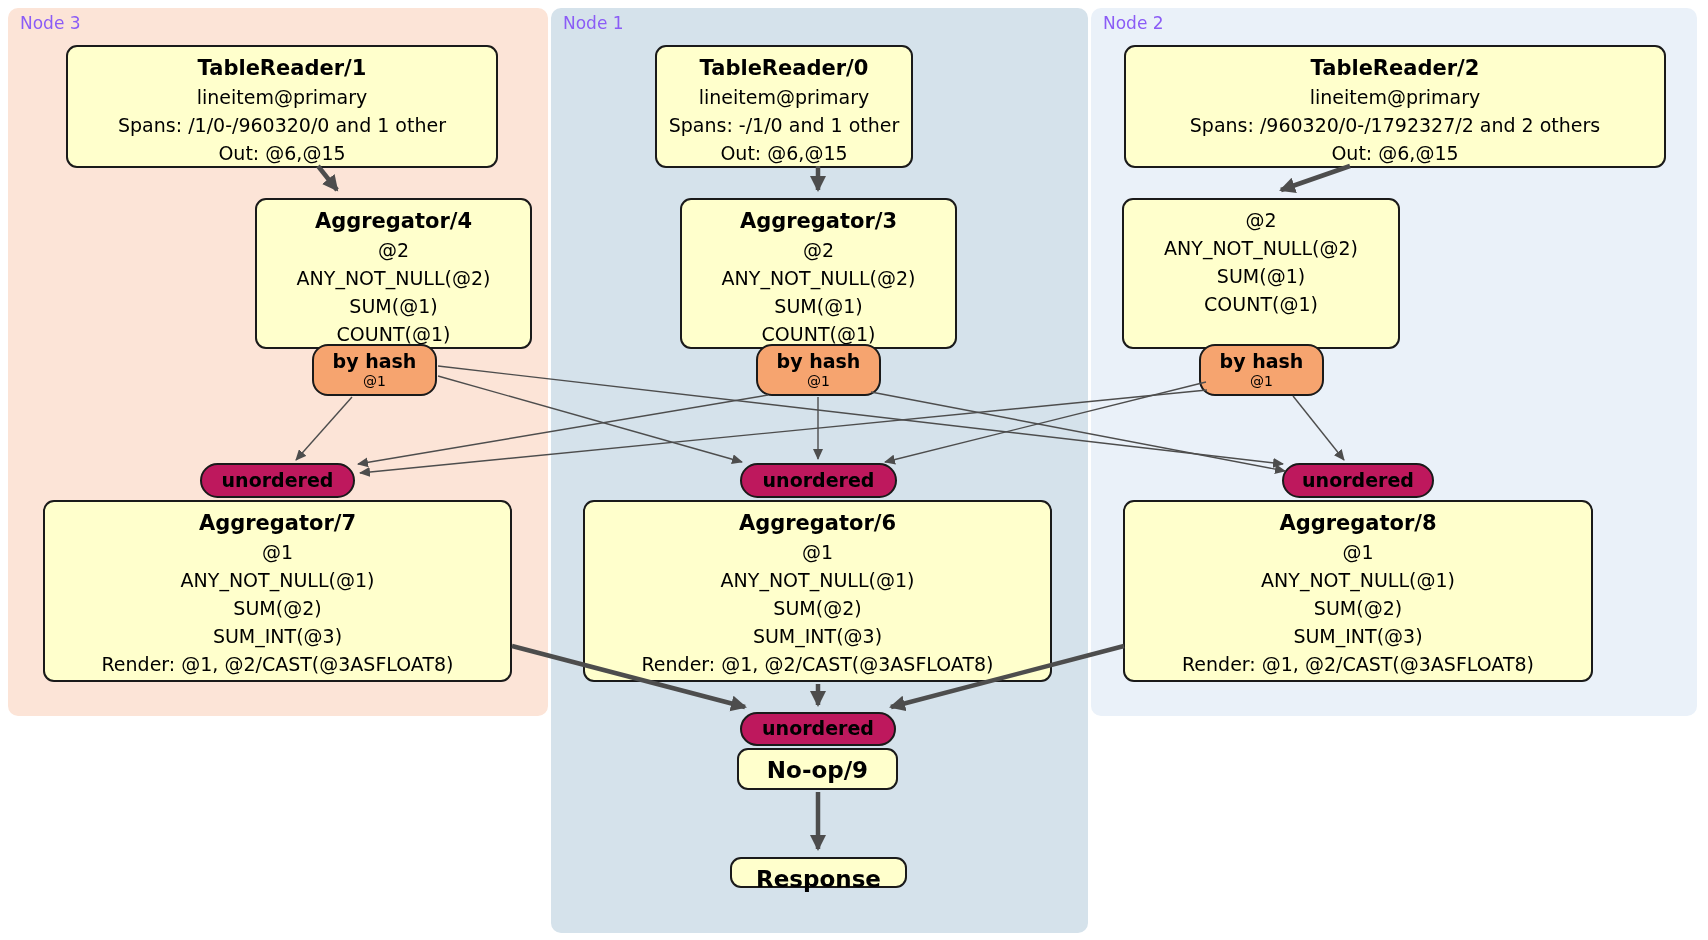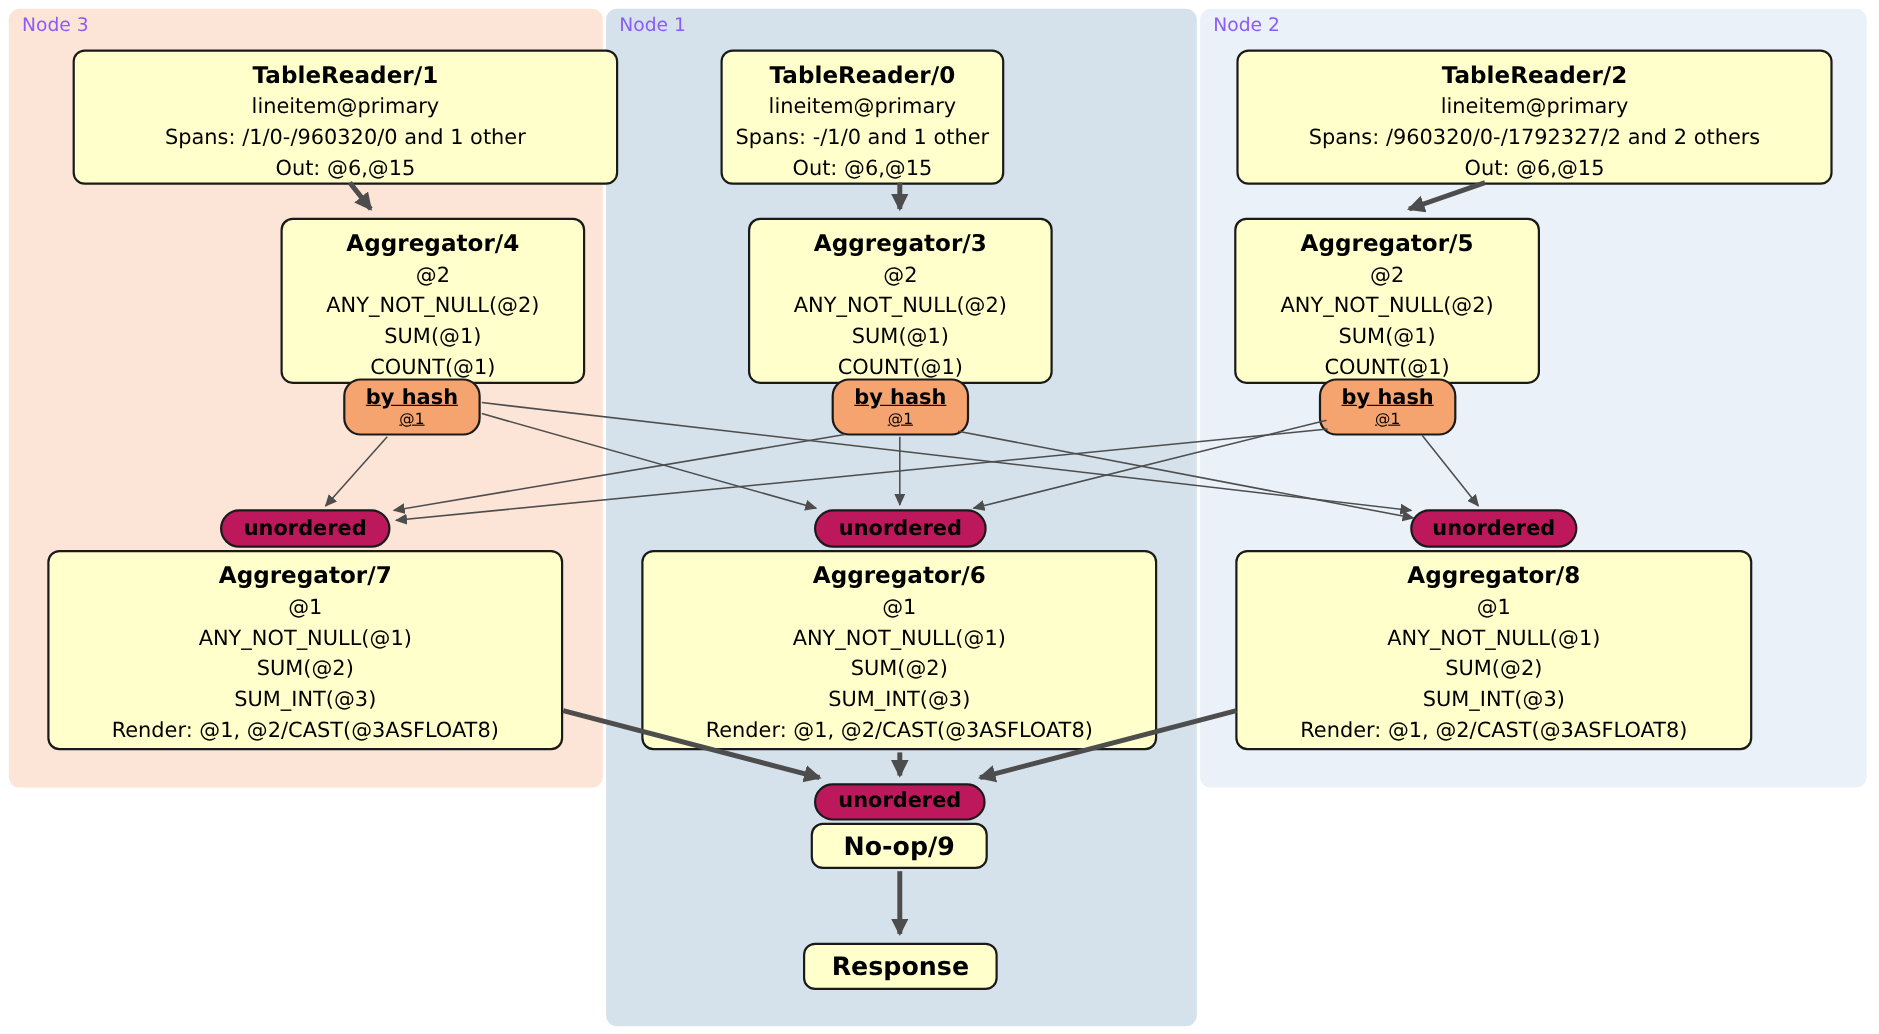--- a/index.html
+++ b/index.html
@@ -16,36 +16,36 @@
   #label-node1{left:563px;top:13px;}
   #label-node2{left:1103px;top:13px;}
 
   .pbox{
     position:absolute;background:#ffffcc;border:2px solid #1a1a1a;border-radius:11px;
     box-sizing:border-box;text-align:center;z-index:3;padding-top:6px;
   }
   .pbox .title{font-weight:bold;font-size:21px;line-height:30px;}
   .pbox .line{font-size:19px;line-height:28px;white-space:nowrap;}
 
-  #tablereader1{left:66px;top:45px;width:496px;height:123px;}
+  #tablereader1{left:66px;top:45px;width:432px;height:123px;}
   #tablereader0{left:655px;top:45px;width:258px;height:123px;}
   #tablereader2{left:1124px;top:45px;width:542px;height:123px;}
   #aggregator4{left:235px;top:198px;width:277px;height:151px;margin-left:20px;}
   #aggregator3{left:680px;top:198px;width:277px;height:151px;}
   #aggregator5{left:1122px;top:198px;width:278px;height:151px;}
   #aggregator7{left:43px;top:500px;width:469px;height:182px;}
   #aggregator6{left:583px;top:500px;width:469px;height:182px;}
   #aggregator8{left:1123px;top:500px;width:470px;height:182px;}
   #noop9{left:737px;top:748px;width:161px;height:42px;padding-top:0;}
-  #response{left:730px;top:857px;width:177px;height:43px;padding-top:0;}
+  #response{left:730px;top:857px;width:177px;height:31px;padding-top:0;}
   #noop9 .title,#response .title{font-size:23px;line-height:40px;}
 
   .router{
     position:absolute;background:#f6a46f;border:2px solid #1a1a1a;border-radius:16px;
-    box-sizing:border-box;text-align:center;z-index:5;width:125px;height:52px;padding-top:3px;text-decoration:underline;
+    box-sizing:border-box;text-align:center;z-index:5;width:125px;height:52px;padding-top:3px;
   }
   .router .rl{font-weight:bold;font-size:19px;line-height:24px;}
   .router .rk{font-size:14px;line-height:17px;}
   #byhash4{left:312px;top:344px;}
   #byhash3{left:756px;top:344px;}
   #byhash5{left:1199px;top:344px;}
 
   .sync{
     position:absolute;background:#be185d;border:2px solid #1a1a1a;border-radius:18px;
     box-sizing:border-box;text-align:center;font-weight:bold;font-size:19px;z-index:5;
@@ -99,21 +99,20 @@
     <div class="line">COUNT(@1)</div>
   </div>
   <div class="pbox" id="aggregator3">
     <div class="title">Aggregator/3</div>
     <div class="line">@2</div>
     <div class="line">ANY_NOT_NULL(@2)</div>
     <div class="line">SUM(@1)</div>
     <div class="line">COUNT(@1)</div>
   </div>
   <div class="pbox" id="aggregator5">
-    <div class="title">Aggregator/5</div>
     <div class="line">@2</div>
     <div class="line">ANY_NOT_NULL(@2)</div>
     <div class="line">SUM(@1)</div>
     <div class="line">COUNT(@1)</div>
   </div>
 
   <div class="router" id="byhash4">
     <div class="rl">by hash</div>
     <div class="rk">@1</div>
   </div>

